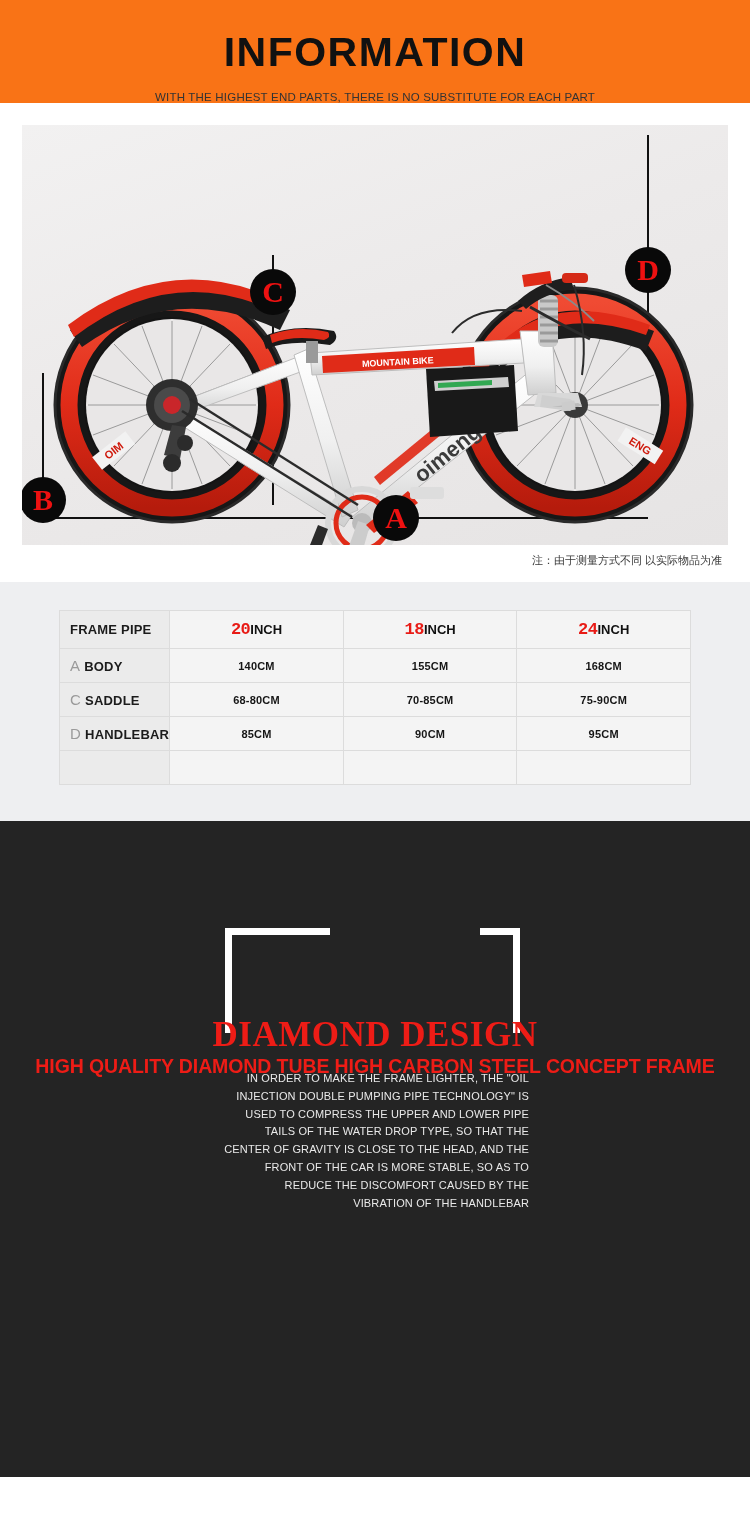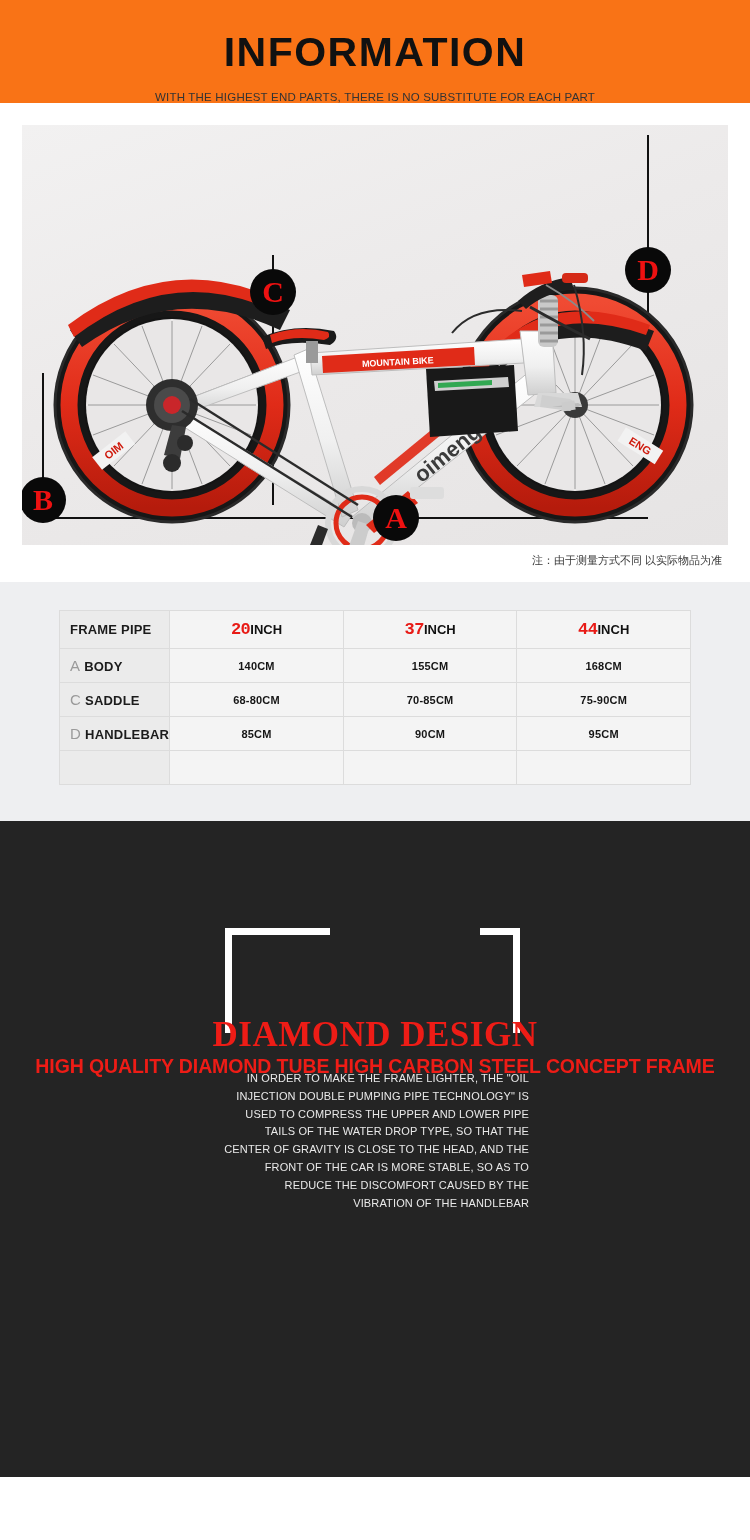--- a/index.html
+++ b/index.html
@@ -384,24 +384,24 @@
 
 <div class="table-panel">
   <table class="spec">
     <tbody>
         <tr>
       <td class="labelcell head-label">FRAME PIPE</td>
       <td class="head-size">
         <span class="sz-num">20</span><span class="sz-unit">INCH</span>
       </td>
       <td class="head-size">
-        <span class="sz-num">37</span><span class="sz-unit">INCH</span>
+        <span class="sz-num">18</span><span class="sz-unit">INCH</span>
       </td>
       <td class="head-size">
-        <span class="sz-num">44</span><span class="sz-unit">INCH</span>
+        <span class="sz-num">24</span><span class="sz-unit">INCH</span>
       </td>
     </tr>
 
     <tr>
       <td class="labelcell">
         <span class="rowletter">A</span><span>BODY</span>
       </td>
       <td class="val">140CM</td>
       <td class="val">155CM</td>
       <td class="val">168CM</td>

